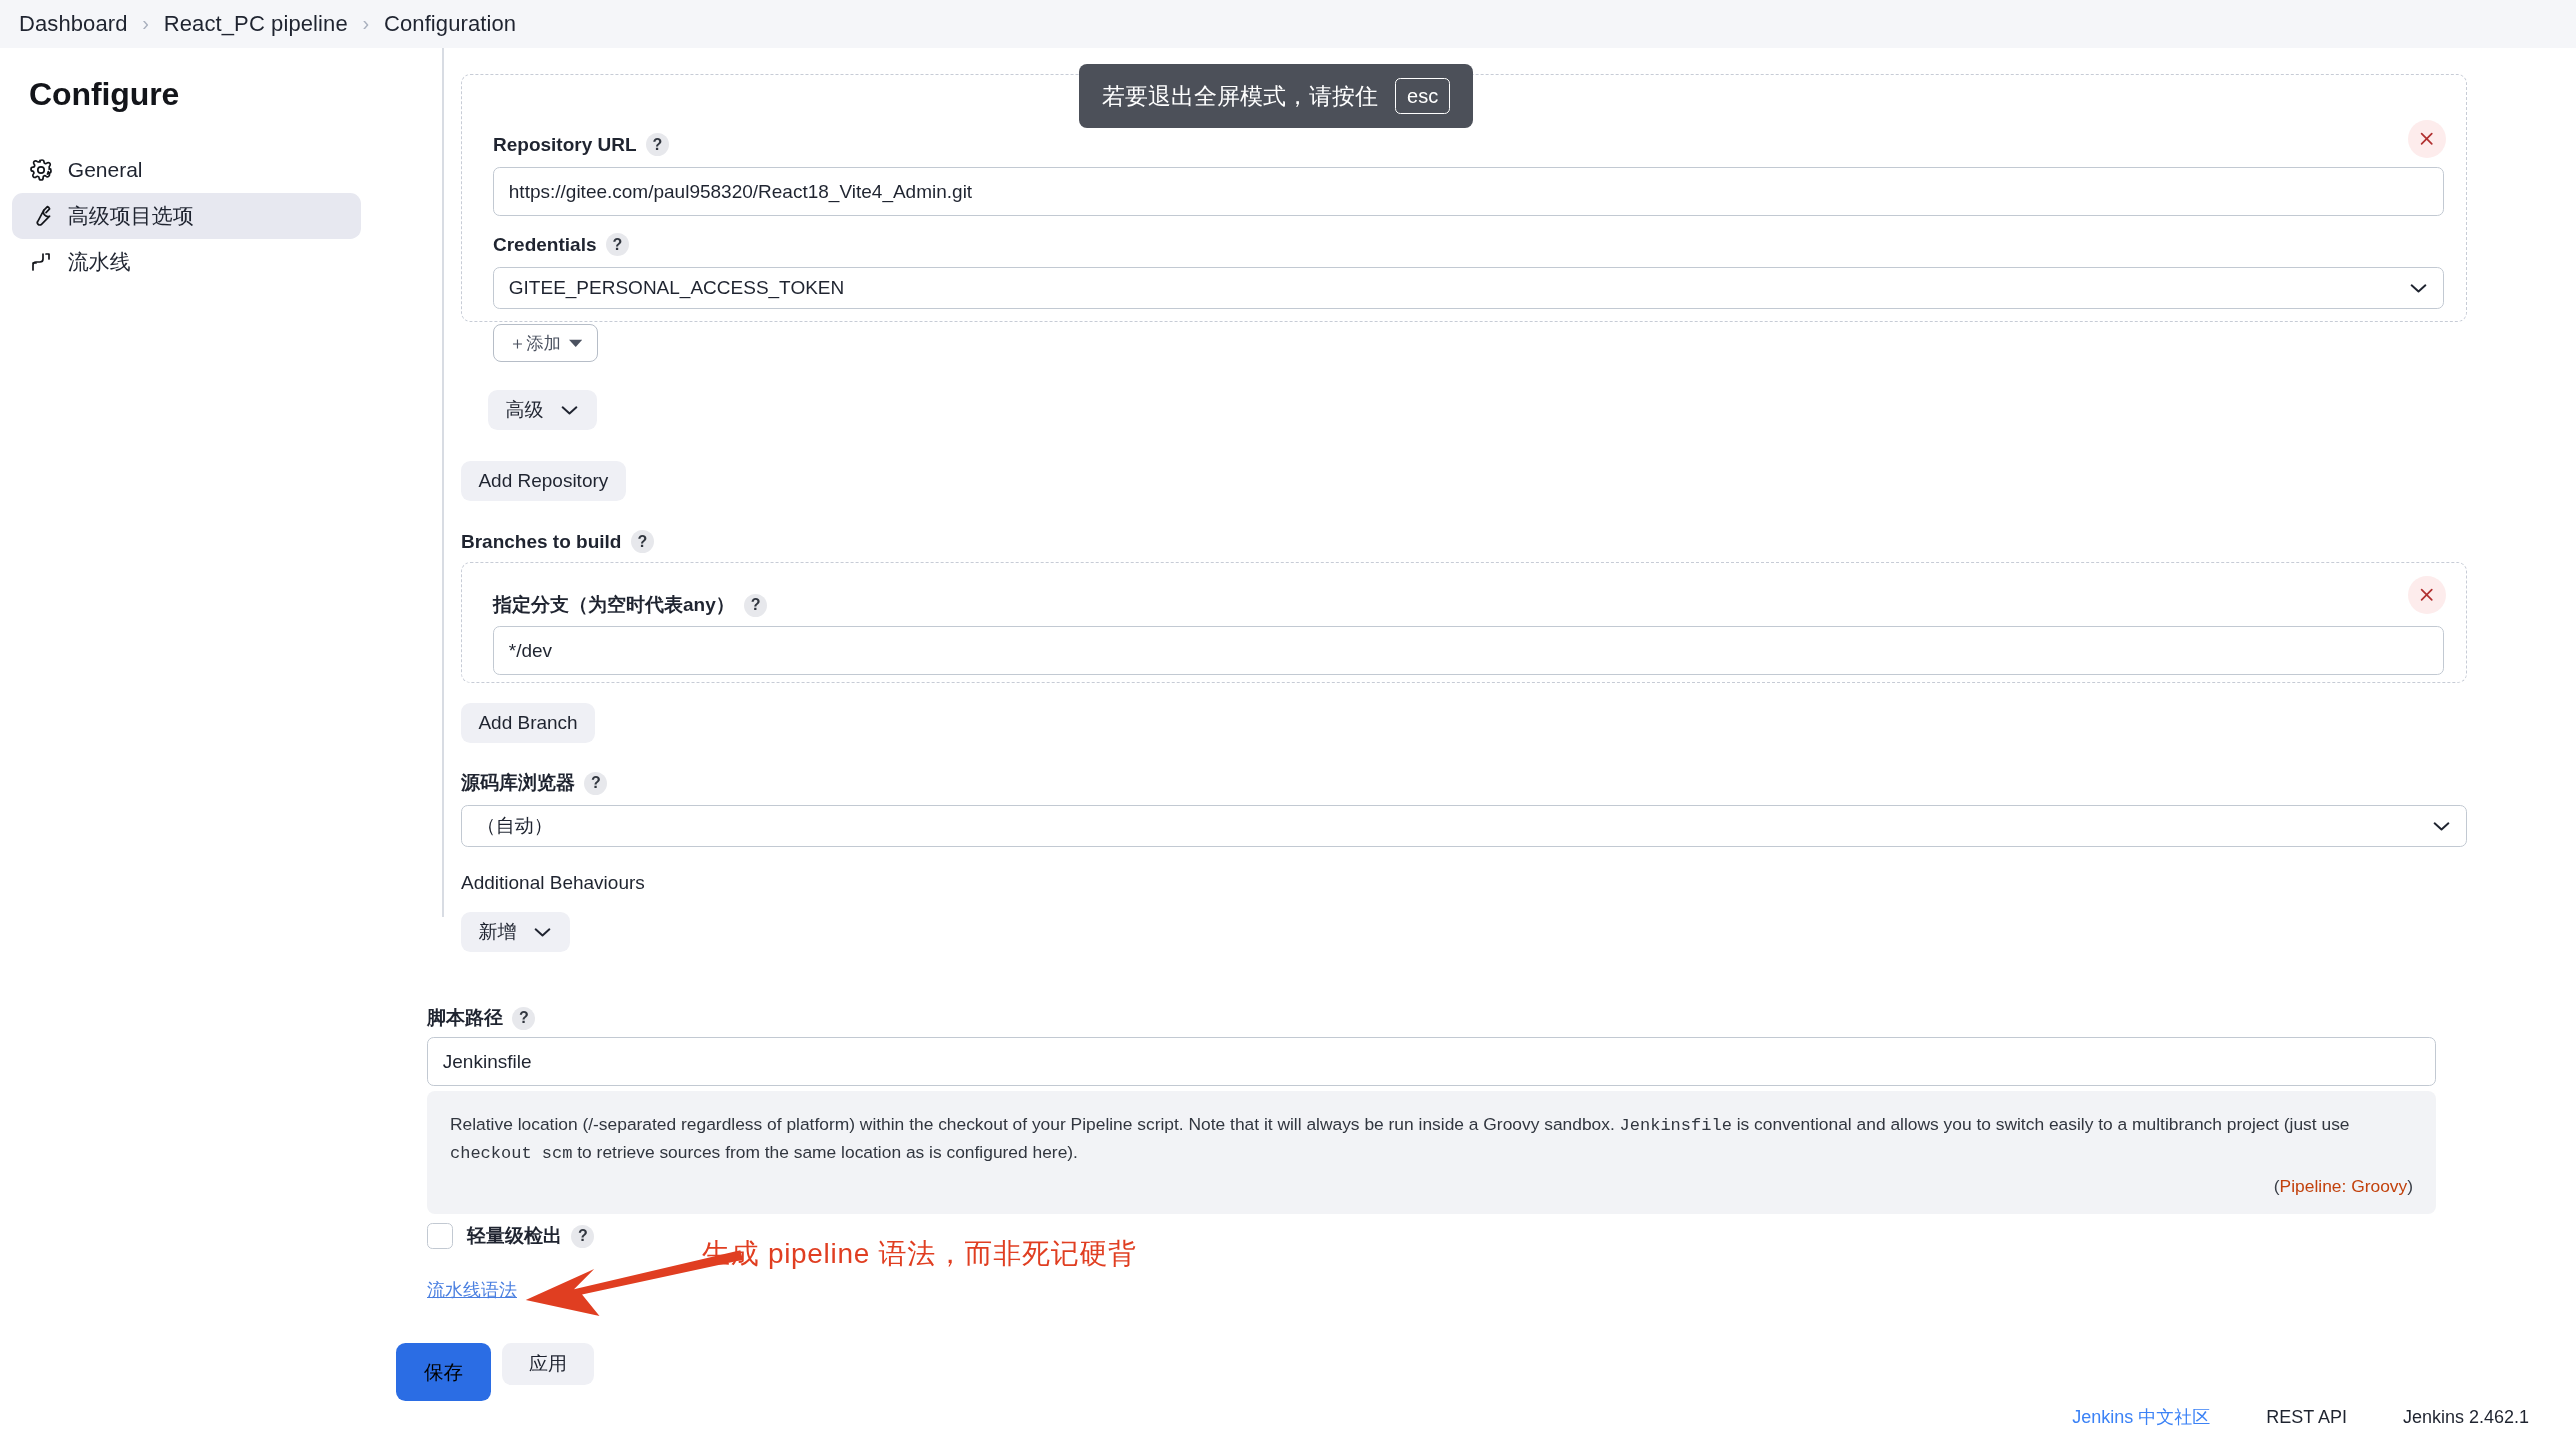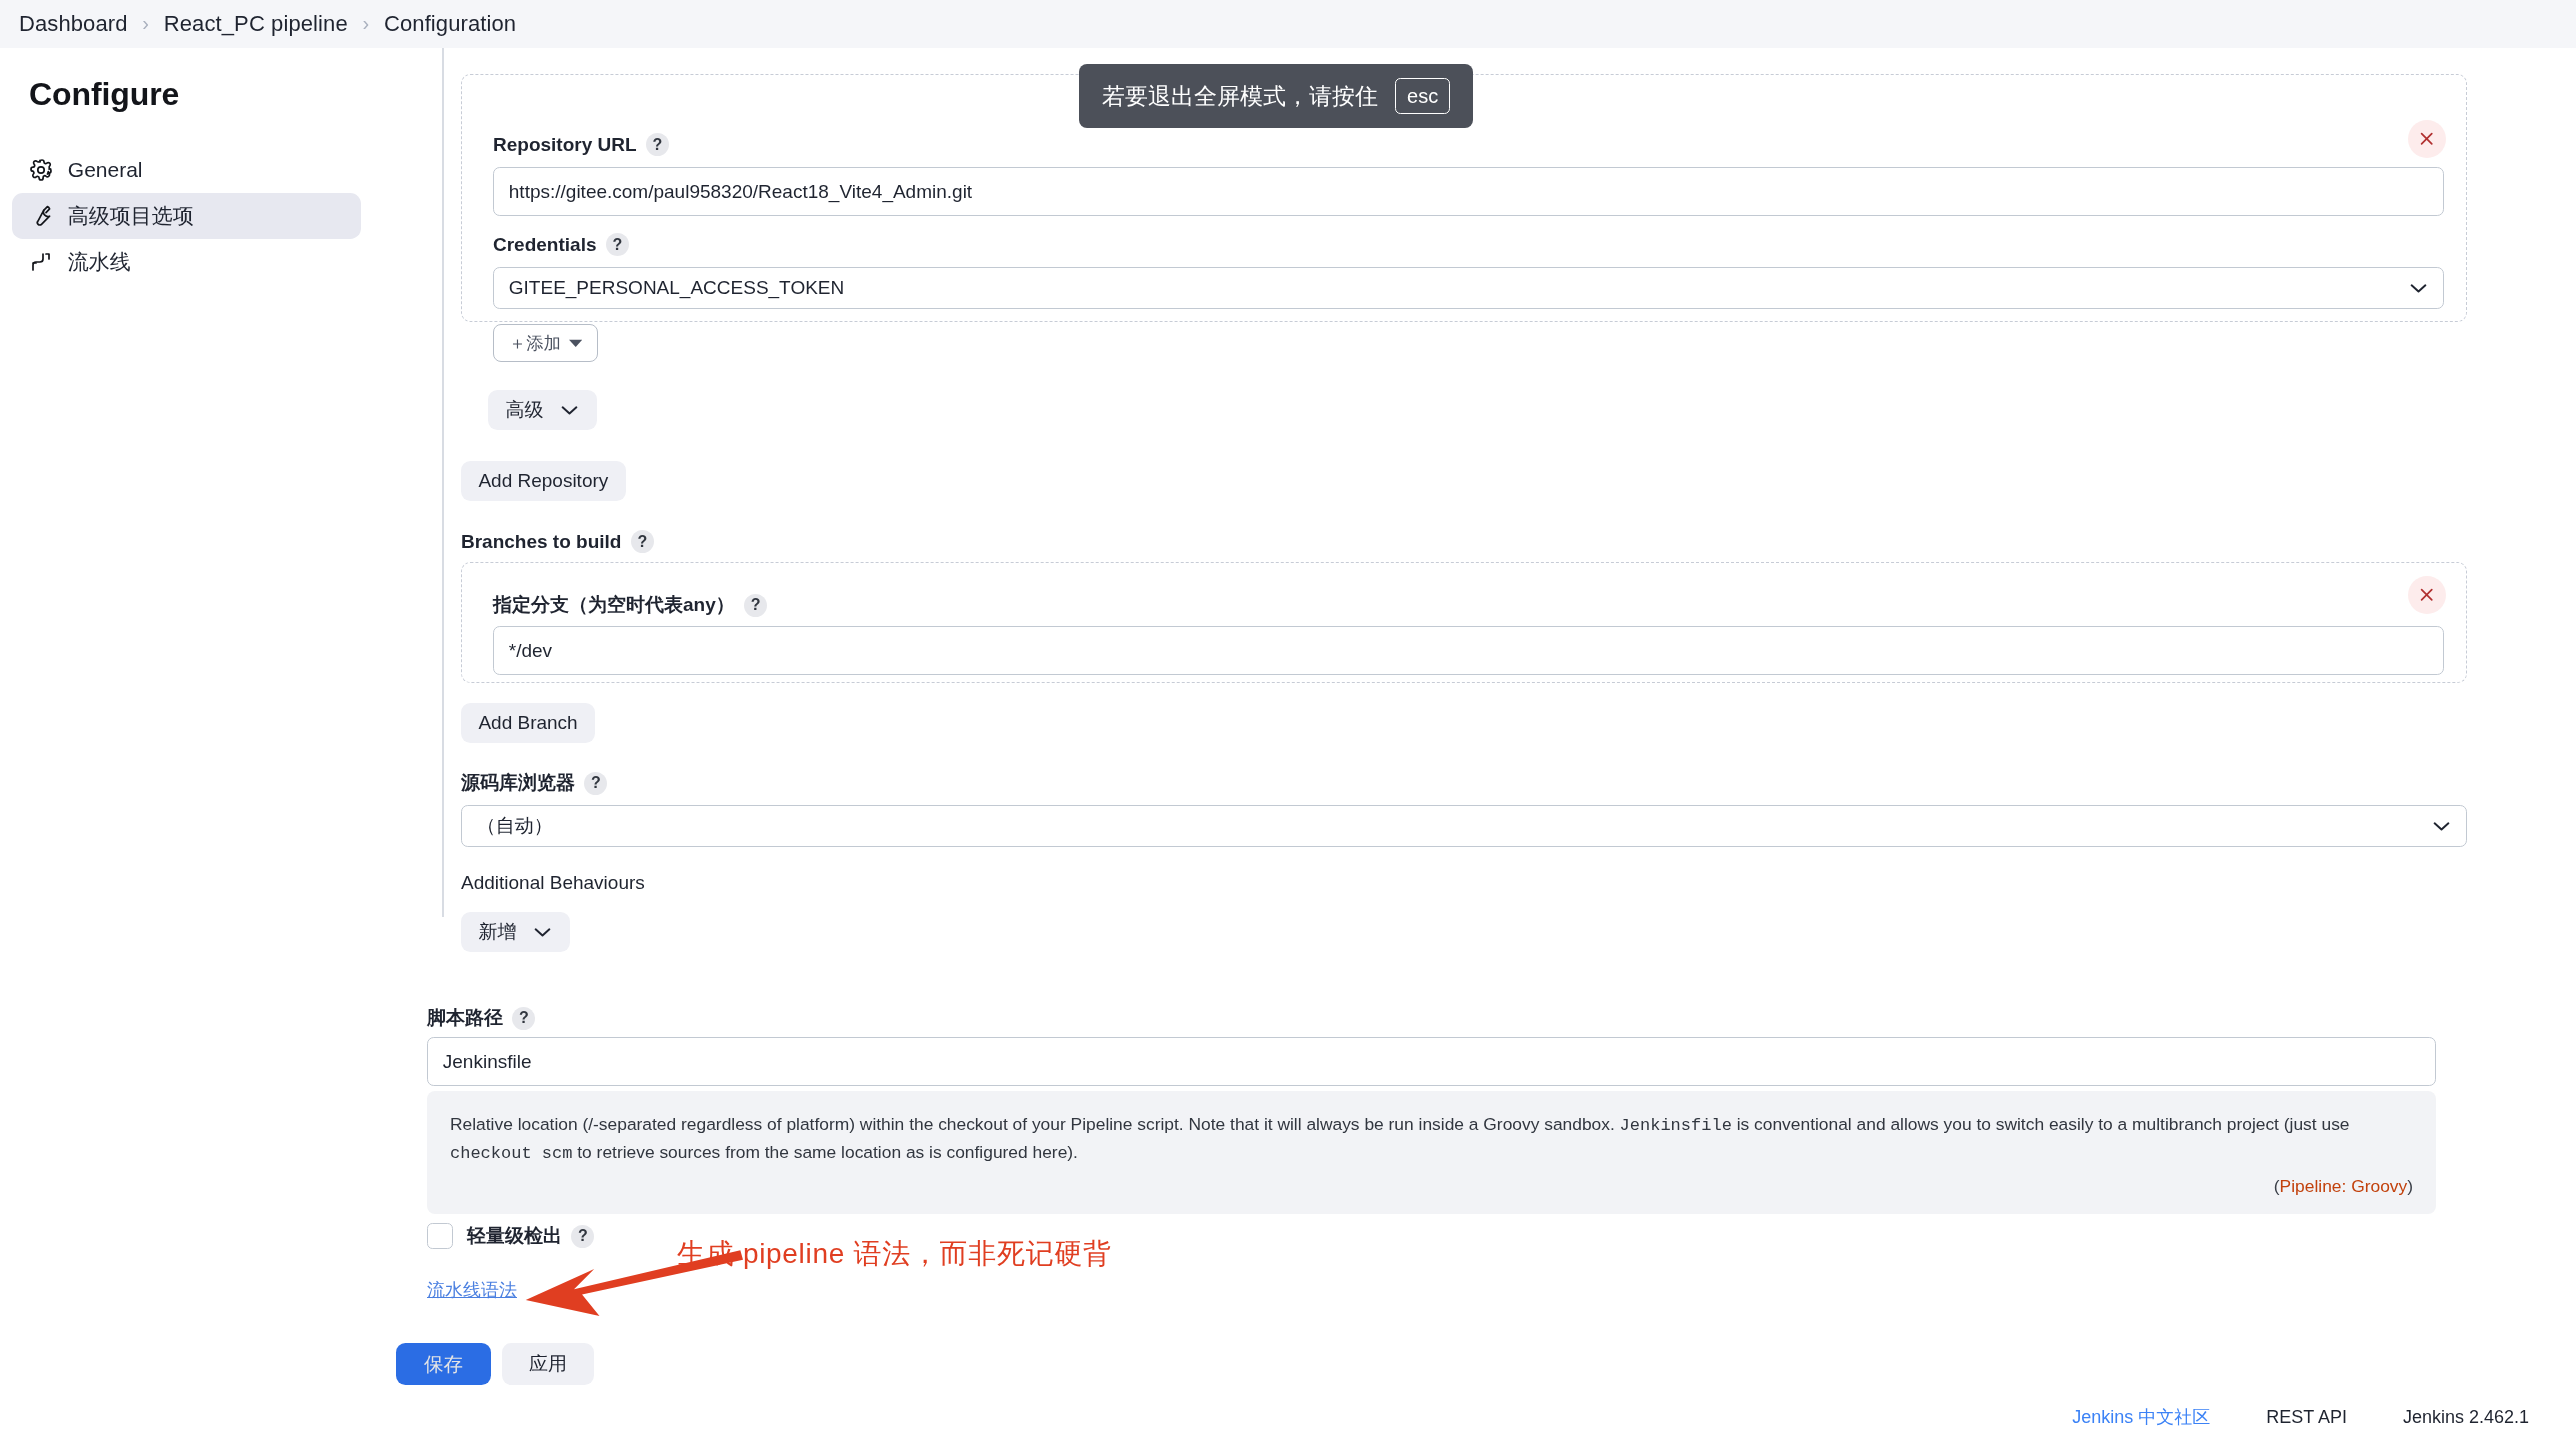--- a/index.html
+++ b/index.html
@@ -258,26 +258,26 @@
     cursor: pointer;
     white-space: nowrap;
   }
 
   
   .btn-primary {
     position: absolute;
     background: #2b6de4;
     border: none;
     border-radius: 9.4px;
-    color: #e5e5e5;
+    color: #000000;
     font-size: 19.5px;
     display: flex;
     align-items: center;
     justify-content: center;
-    height: 42px;
+    height: 58px;
     padding: 0 28px;
     cursor: pointer;
     font-family: inherit;
     text-align: right;
   }
 
   
   .annotation-text {
     position: absolute;
     font-size: 28px;
@@ -487,21 +487,21 @@
       <span>轻量级检出</span>
       <span class="help-badge">?</span>
     </div>
 
     <div class="link-underline" style="left:31px; top:1230px;">流水线语法</div>
 
     <svg class="annotation-arrow" style="left:119px; top:1194px; width:228px; height:81px;" viewBox="0 0 340 120">
       <path d="M336 12 L88 70 L118 40 L16 86 L126 110 L100 78 L340 26 Z" fill="#e03e21"></path>
     </svg>
 
-    <div class="annotation-text" style="left:281px; top:1187px;">生成 pipeline 语法，而非死记硬背</div>
+    <div class="annotation-text" style="left:306px; top:1187px;">生成 pipeline 语法，而非死记硬背</div>
 
     <button class="btn-primary" style="left:0px; top:1295px;">保存</button>
     <button class="btn-soft" style="left:106px; top:1295px; height:42px; padding:0 27px;">应用</button>
 
   </div>
 </div>
 
 <div class="fs-toast" style="left:1079px; top:64px;">
   <span class="fs-toast-text">若要退出全屏模式，请按住</span>
   <span class="fs-key">esc</span>

